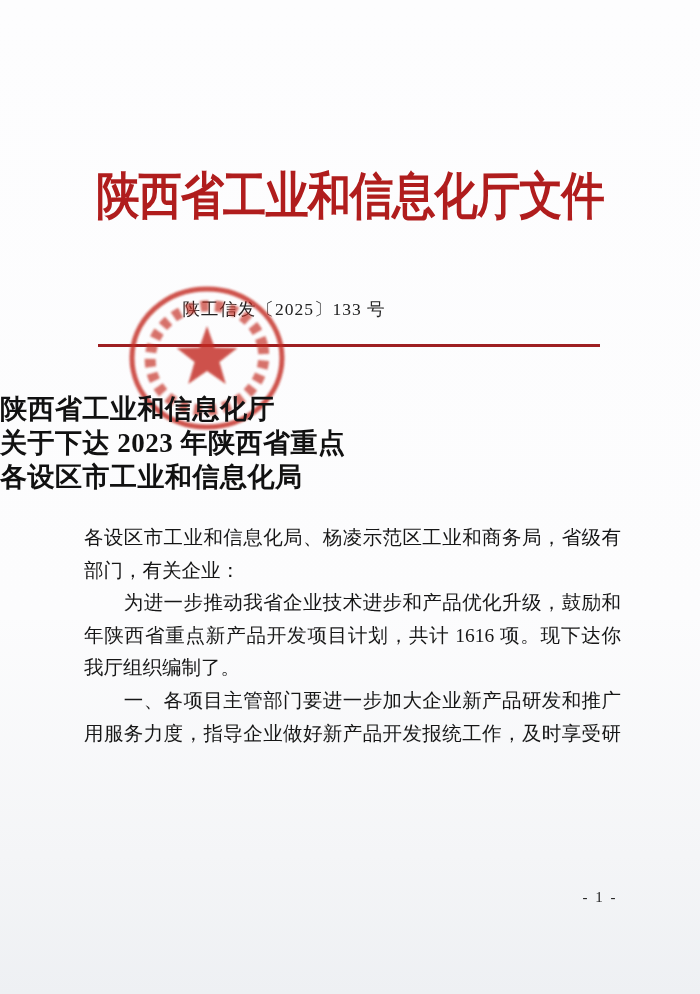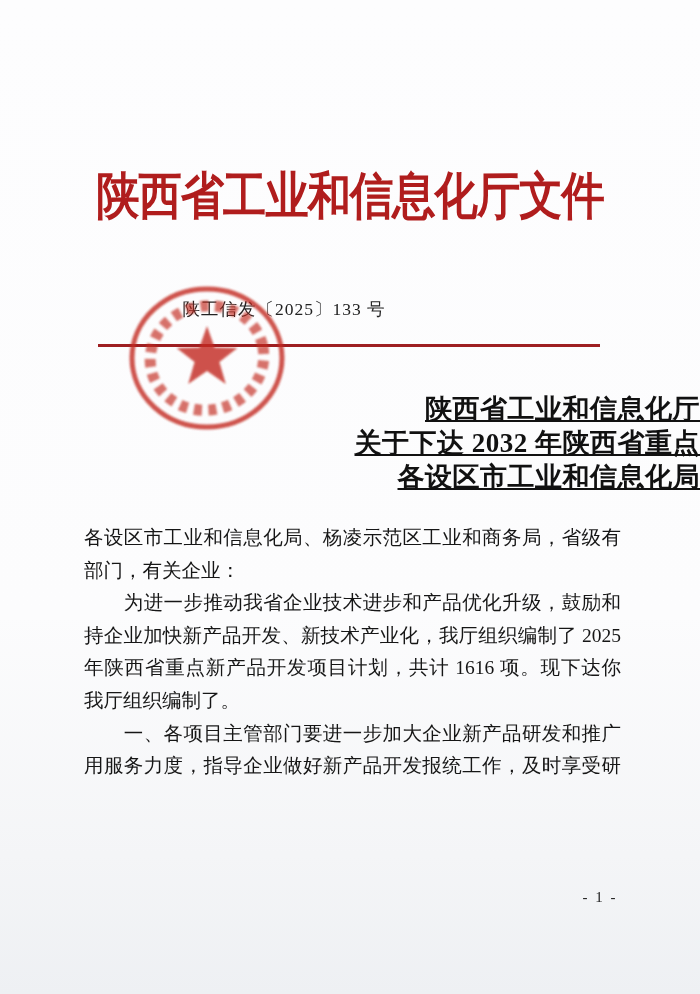--- a/index.html
+++ b/index.html
@@ -38,27 +38,26 @@
     background:#9e1f22;
   }
   
   .seal{
     position:absolute;top:284px;left:126px;width:162px;height:150px;
     opacity:.92;
   }
   
   .doc-title{
     position:absolute;top:392px;left:0;width:700px;
-    text-align:right;
+    text-align:left;
     font-weight:bold;
     font-size:27px;
     line-height:34px;
     color:#111;
     letter-spacing:.5px;
-    text-decoration:underline;
   }
   
   .body-text{
     position:absolute;top:522px;left:84px;width:537px;
     font-size:19.5px;
     line-height:32.6px;
     color:#161616;
   }
   .body-text .ln{
     width:537px;
@@ -98,29 +97,28 @@
     <g filter="url(#inkblur)" opacity="0.88">
       <ellipse cx="81" cy="74" rx="75" ry="69" fill="none" stroke="#c32a20" stroke-width="5"></ellipse>
 
       <ellipse cx="81" cy="74" rx="57" ry="52" fill="none" stroke="#c32a20" stroke-width="11" stroke-dasharray="8 6.5" opacity="0.82" transform="rotate(-12 81 74)"></ellipse>
       <polygon points="81,42 88.6,63.5 111.4,64.1 93.4,78 99.8,99.9 81,87 62.2,99.9 68.6,78 50.6,64.1 73.4,63.5" fill="#c32a20"></polygon>
     </g>
   </svg>
 
   <div class="doc-title">
     <div>陕西省工业和信息化厅</div>
-    <div>关于下达 2032 年陕西省重点</div>
+    <div>关于下达 2023 年陕西省重点</div>
     <div>各设区市工业和信息化局</div>
   </div>
 
   <div class="body-text">
     <div class="ln jl">各设区市工业和信息化局、杨凌示范区工业和商务局，省级有关</div>
     <div class="ln plain">部门，有关企业：</div>
     <div class="ln jl">　　为进一步推动我省企业技术进步和产品优化升级，鼓励和支</div>
-    <div class="ln jl">持企业加快新产品开发、新技术产业化，我厅组织编制了 2025</div>
     <div class="ln jl">年陕西省重点新产品开发项目计划，共计 1616 项。现下达你们，</div>
     <div class="ln plain">我厅组织编制了。</div>
     <div class="ln jl">　　一、各项目主管部门要进一步加大企业新产品研发和推广应</div>
     <div class="ln jl">用服务力度，指导企业做好新产品开发报统工作，及时享受研发</div>
   </div>
 
   <div class="table-wrap">
 
     <div class="hl-frame"></div>
   </div>

